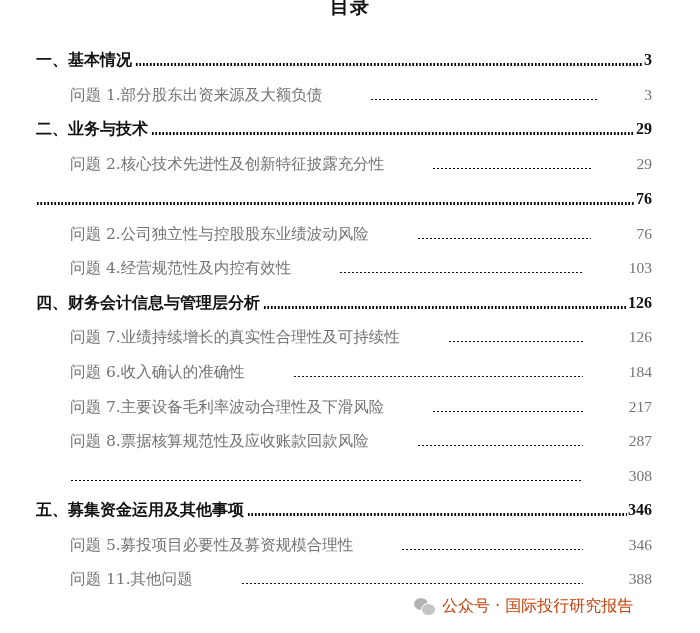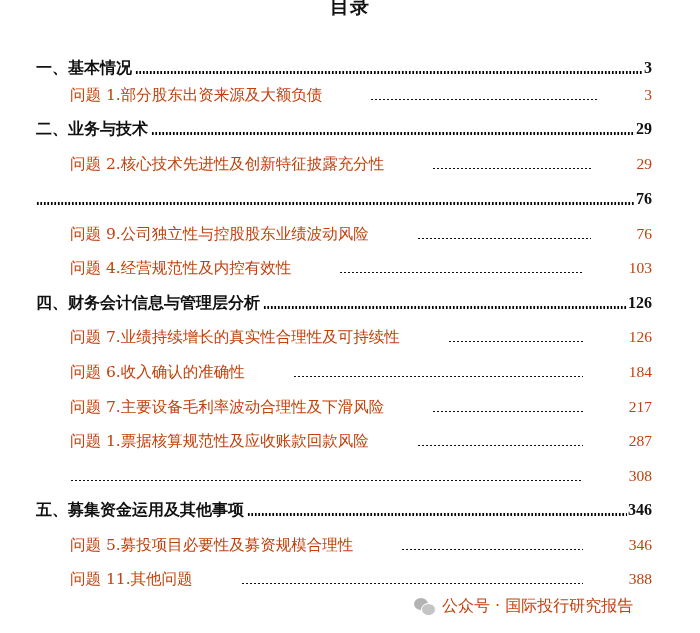--- a/index.html
+++ b/index.html
@@ -10,21 +10,21 @@
   .title {
     position:absolute; left:0; width:700px; top:-6px; text-align:center;
     font-family:"DejaVu Sans","Liberation Sans",sans-serif; font-weight:bold; font-size:19px; letter-spacing:1px;
   }
   .toc { position:absolute; left:0; top:47px; width:700px; }
   .row {
     position:absolute; height:26px; display:flex; align-items:flex-end;
     line-height:26px; white-space:nowrap; overflow:hidden;
   }
   .row.lvl1 { left:36px; width:616px; font-family:"DejaVu Sans","Liberation Sans",sans-serif; font-weight:bold; font-size:16px; }
-  .row.lvl2 { left:70px; width:582px; font-size:15.5px; color:#c2410c;gap:45px; }
+  .row.lvl2 { left:70px; width:582px; font-size:15.5px; color:#737373;gap:45px; }
   .row .label { flex:0 0 auto; padding-right:3px; }
   .row .leader {
     flex:1 1 auto; height:3px; margin-bottom:7px;
     background-image: radial-gradient(circle, #111 0.9px, transparent 1.1px);
     background-size:4px 3px; background-repeat:repeat-x; background-position:left center;
   }
   .row.lvl1 .leader { background-image: radial-gradient(circle, #000 1.1px, transparent 1.3px); background-size:3.5px 3px; }
   .row .page { flex:0 0 auto; font-family:"Liberation Serif","DejaVu Serif",serif; padding-left:1px; }
   .row.lvl1 .page { font-weight:bold; font-size:16px; }
   .row.lvl2 .page { font-size:15.5px; }
@@ -35,21 +35,21 @@
   .wechat-icon { width:22px; height:18px; position:relative; margin-right:6px; }
   .wechat-icon .b1 { position:absolute; left:0; top:0; width:14px; height:12px; border-radius:50%; background:#b3b3b3; }
   .wechat-icon .b2 { position:absolute; left:7px; top:5px; width:13px; height:11px; border-radius:50%; background:#c4c4c4; border:1px solid #fff; }
 </style>
 </head>
 <body>
 
 <div class="title">目录</div>
 
 <div class="toc">
-  <div class="row lvl1" style="top:8px">
+  <div class="row lvl1" style="top:0px">
     <span class="label">一、基本情况</span>
     <span class="leader"></span>
     <span class="page">3</span>
   </div>
   <div class="row lvl2" style="top:35px">
     <span class="label">问题 1.部分股东出资来源及大额负债</span>
     <span class="leader"></span>
     <span class="page">3</span>
   </div>
   <div class="row lvl1" style="top:69px">
@@ -60,21 +60,21 @@
   <div class="row lvl2" style="top:104px">
     <span class="label">问题 2.核心技术先进性及创新特征披露充分性</span>
     <span class="leader"></span>
     <span class="page">29</span>
   </div>
   <div class="row lvl1" style="top:139px">
     <span class="leader"></span>
     <span class="page">76</span>
   </div>
   <div class="row lvl2" style="top:174px">
-    <span class="label">问题 9.公司独立性与控股股东业绩波动风险</span>
+    <span class="label">问题 2.公司独立性与控股股东业绩波动风险</span>
     <span class="leader"></span>
     <span class="page">76</span>
   </div>
   <div class="row lvl2" style="top:208px">
     <span class="label">问题 4.经营规范性及内控有效性</span>
     <span class="leader"></span>
     <span class="page">103</span>
   </div>
   <div class="row lvl1" style="top:243px">
     <span class="label">四、财务会计信息与管理层分析</span>
@@ -90,21 +90,21 @@
     <span class="label">问题 6.收入确认的准确性</span>
     <span class="leader"></span>
     <span class="page">184</span>
   </div>
   <div class="row lvl2" style="top:347px">
     <span class="label">问题 7.主要设备毛利率波动合理性及下滑风险</span>
     <span class="leader"></span>
     <span class="page">217</span>
   </div>
   <div class="row lvl2" style="top:381px">
-    <span class="label">问题 1.票据核算规范性及应收账款回款风险</span>
+    <span class="label">问题 8.票据核算规范性及应收账款回款风险</span>
     <span class="leader"></span>
     <span class="page">287</span>
   </div>
   <div class="row lvl2" style="top:416px">
     <span class="leader"></span>
     <span class="page">308</span>
   </div>
   <div class="row lvl1" style="top:450px">
     <span class="label">五、募集资金运用及其他事项</span>
     <span class="leader"></span>

